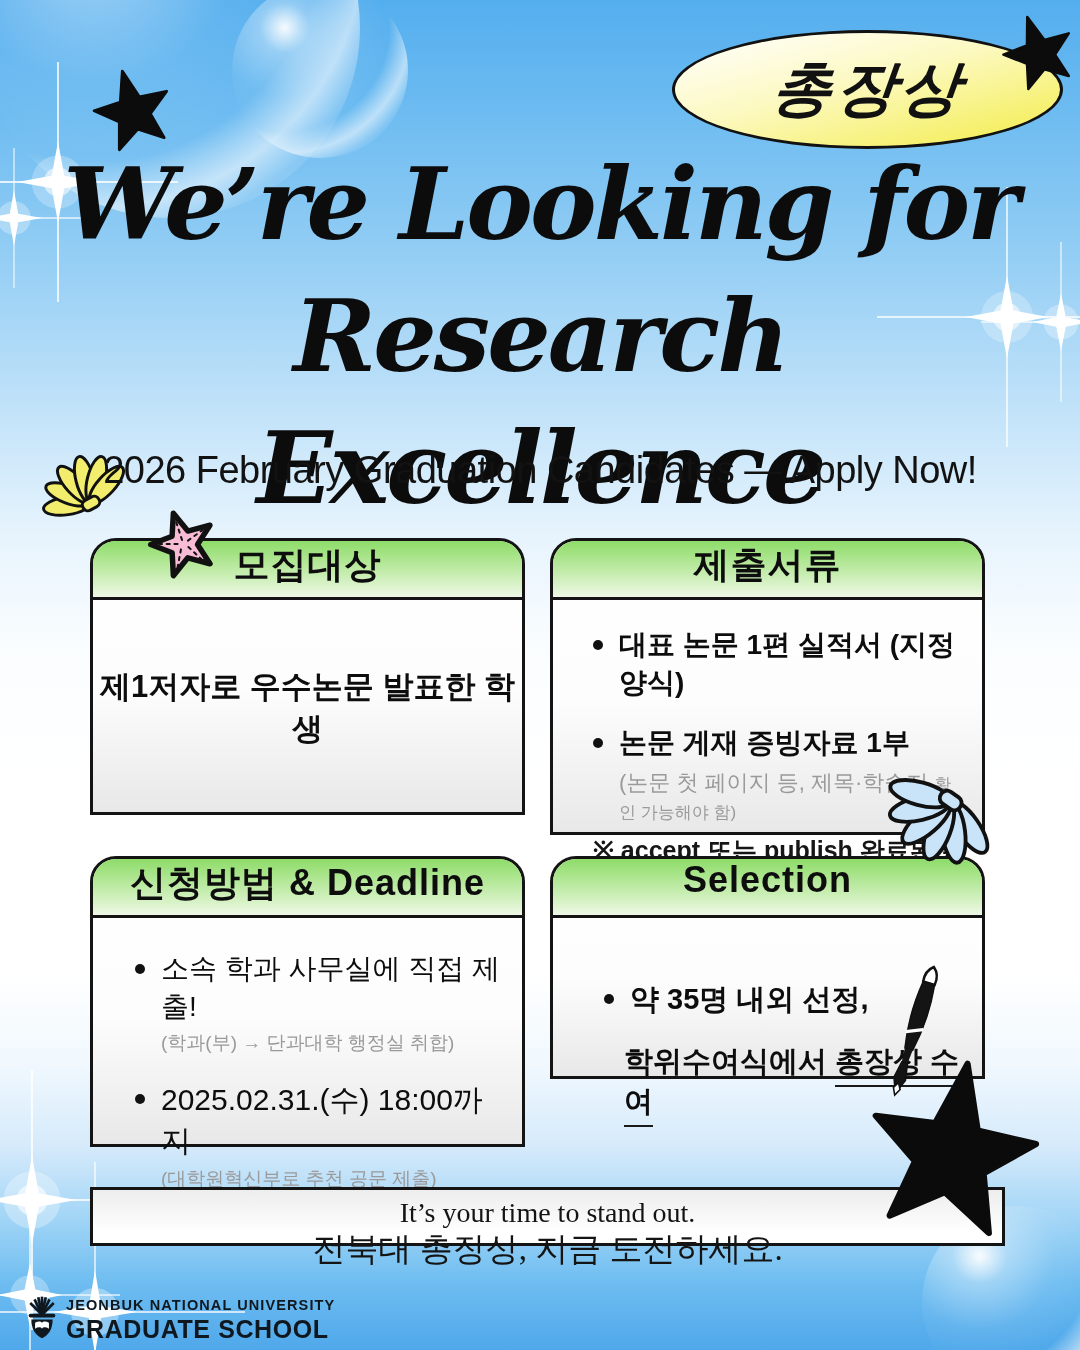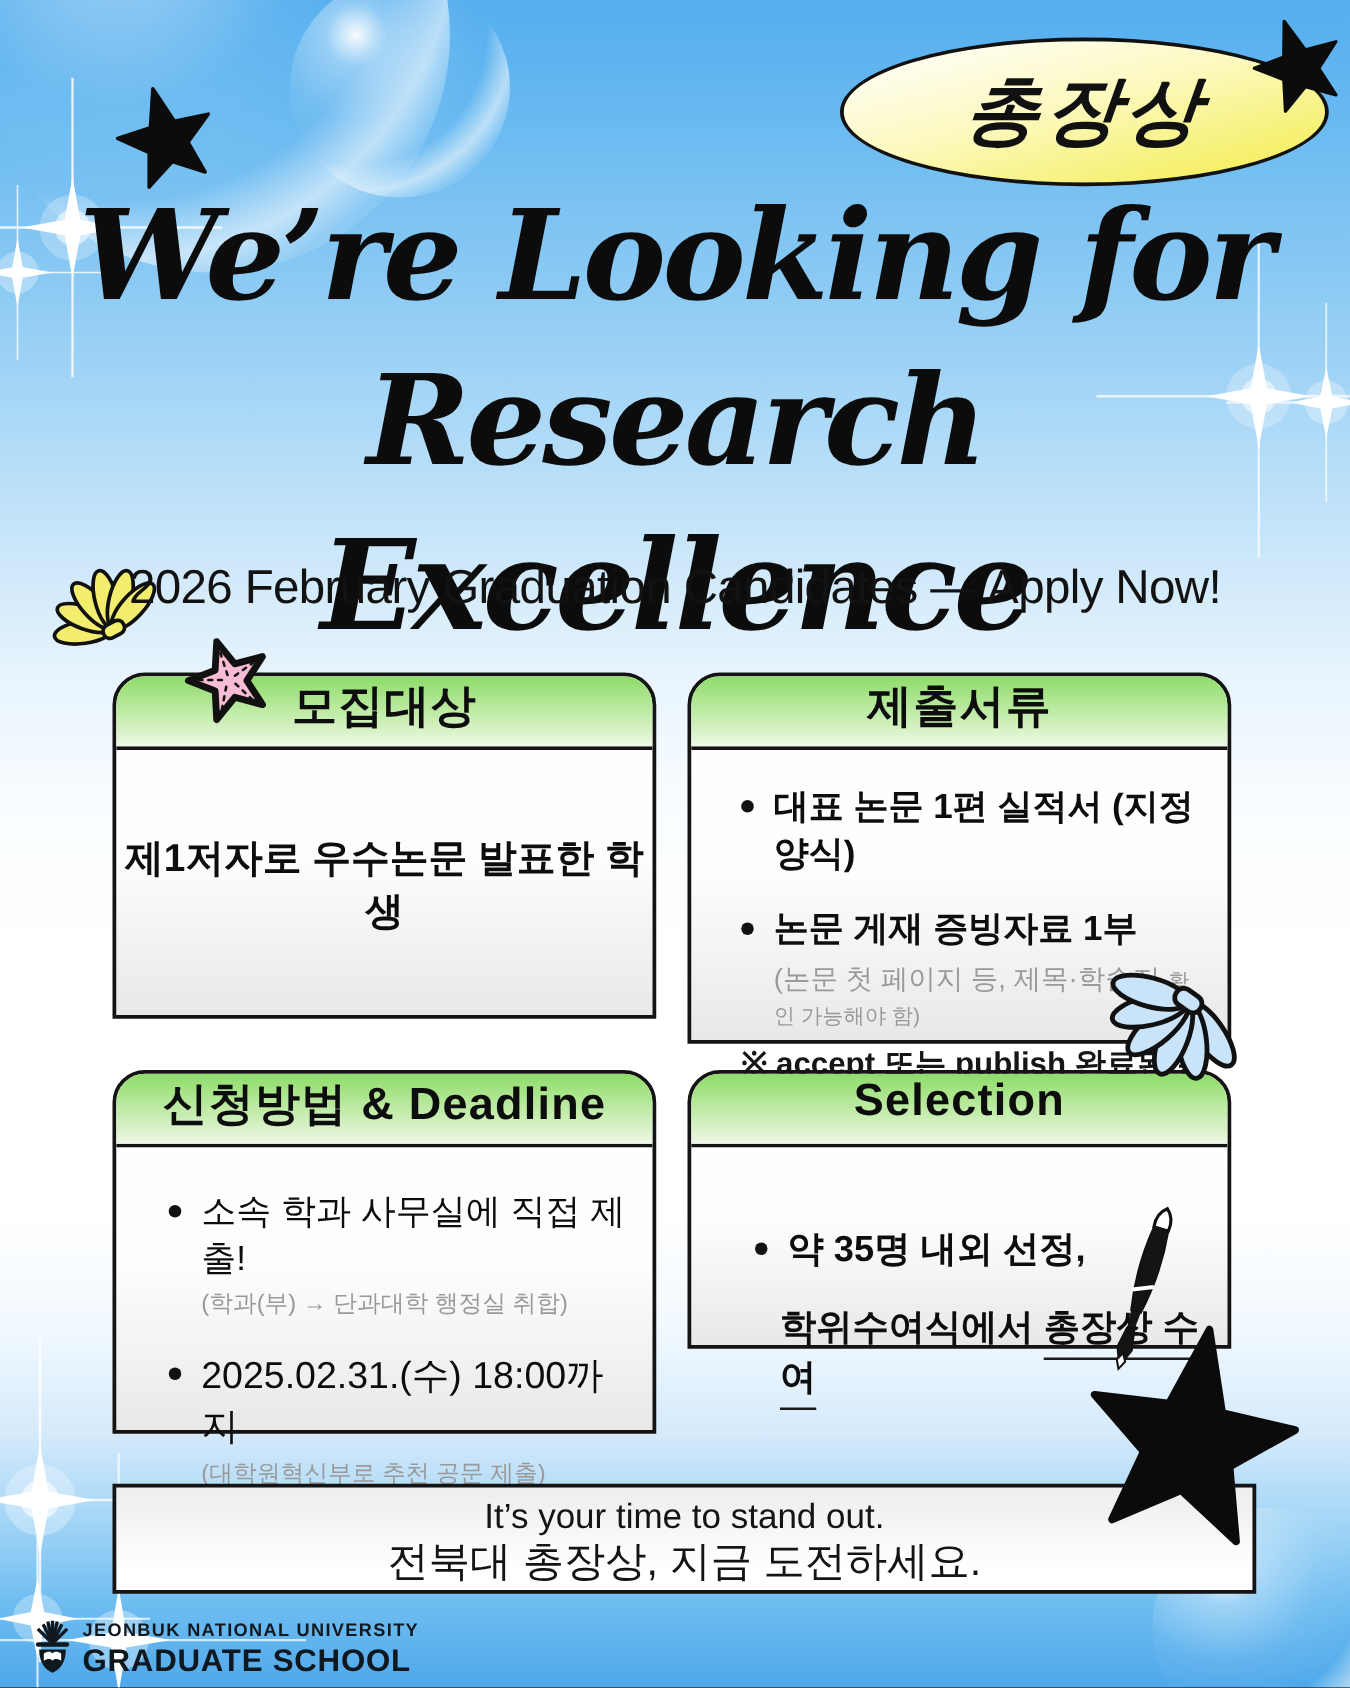--- a/index.html
+++ b/index.html
@@ -68,23 +68,23 @@
   .card3 .card-body{padding:32px 10px 0 42px;}
   .card3 .bullet-row{font-size:28px; font-weight:400; color:#0d0d0d;}
   .card3 .sub{margin:4px 0 24px 26px; font-size:19px; color:#9a9a9a;}
   .card3 .b2{font-size:30px;}
   .card4 .card-body{padding:62px 10px 0 51px;}
   .card4 .bullet-row{font-size:29px; font-weight:600; color:#0d0d0d;}
   .card4 .line2{margin:22px 0 0 20px; font-size:29px; font-weight:600; color:#0d0d0d;}
   .card4 .underlined{border-bottom:2px solid #1a1a1a; padding-bottom:8px;}
   
   .banner{
-    position:absolute; left:90px; top:1187px; width:915px; height:88px; box-sizing:border-box;
+    position:absolute; left:90px; top:1187px; width:915px; height:59px; box-sizing:border-box;
     border:3px solid #141414; background:linear-gradient(180deg,#ededed 0%,#ffffff 80%);
-    text-align:center; padding-top:6px;
+    text-align:center; padding-top:6px;font-family:Liberation Serif, serif;
   }
   .banner .l1{font-size:28px; font-weight:500; color:#141414; line-height:34px;}
   .banner .l2{font-size:33px; font-weight:500; color:#141414; line-height:38px;}
   
   .footer-logo{position:absolute; left:26px; top:1294px; width:32px; height:48px;}
   .footer-text{position:absolute; left:66px; top:1297px; color:#10181f;}
   .footer-text .org{font-size:14.5px; font-weight:800; letter-spacing:1.1px;}
   .footer-text .school{font-size:25px; font-weight:800; letter-spacing:0.6px; margin-top:2px;}
 </style>
 </head>

